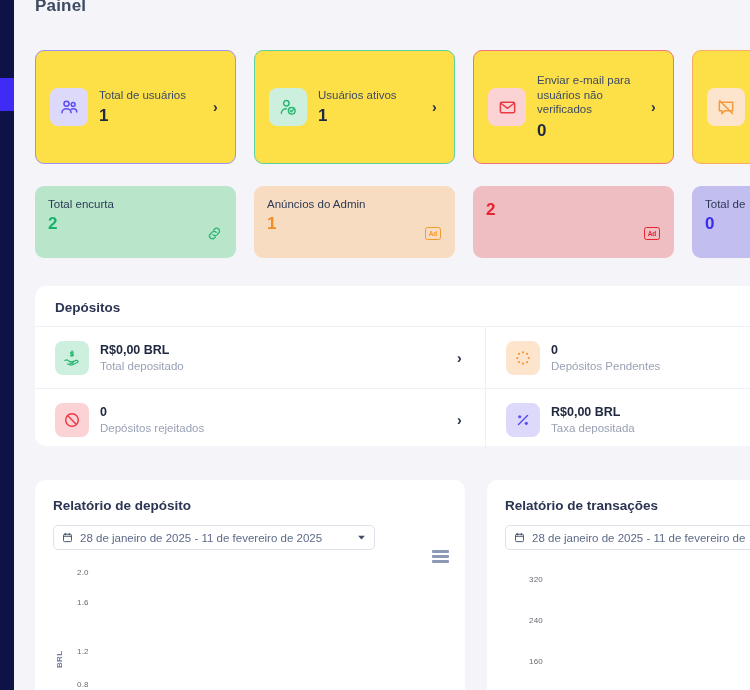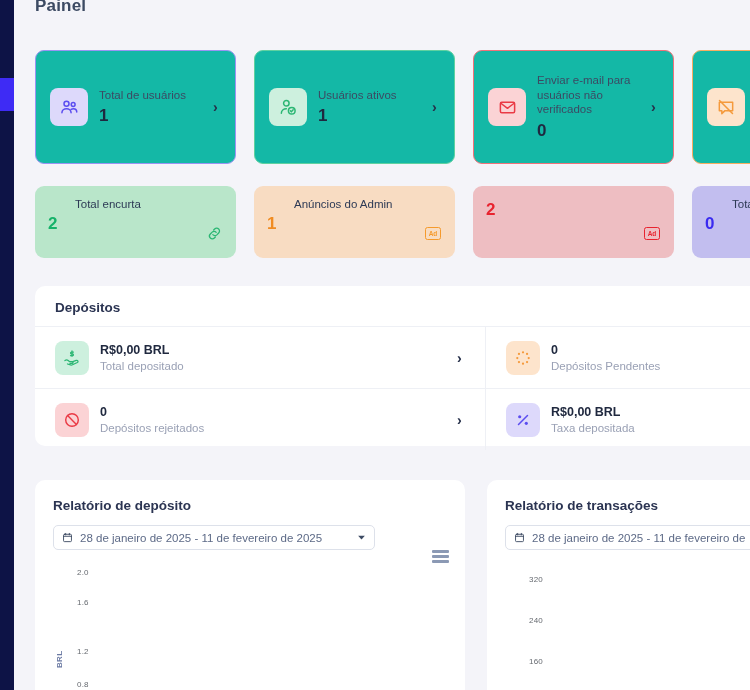--- a/index.html
+++ b/index.html
@@ -61,21 +61,21 @@
     left: 21px;
     top: 50px;
     display: flex;
     gap: 18px;
     width: 900px;
   }
   .stat-card {
     width: 201px;
     height: 114px;
     flex: 0 0 201px;
-    background: #14b8a6;
+    background: #fde047;
     border-radius: 9px;
     border: 1px solid #b9b4f7;
     display: flex;
     align-items: center;
     padding: 0 12px 0 14px;
     gap: 11px;
   }
   .stat-card.c-indigo { border-color: #9a93f3; }
   .stat-card.c-green  { border-color: #5fd1a0; }
   .stat-card.c-red    { border-color: #f0727a; }
@@ -136,21 +136,20 @@
   }
   .t-green  { background: #b9e6ca; }
   .t-peach  { background: #f8dcc2; }
   .t-pink   { background: #eebec2; }
   .t-purple { background: #c2beef; }
 
   .tile-label {
     font-size: 11.5px;
     color: #2d3a55;
     line-height: 14px;
-    margin-left: 27px;
   }
   .tile-value {
     font-size: 17px;
     font-weight: 700;
     line-height: 22px;
     margin-top: 2px;
   }
   .v-green  { color: #16b269; }
   .v-orange { color: #f08c22; }
   .v-red    { color: #e8232f; }

